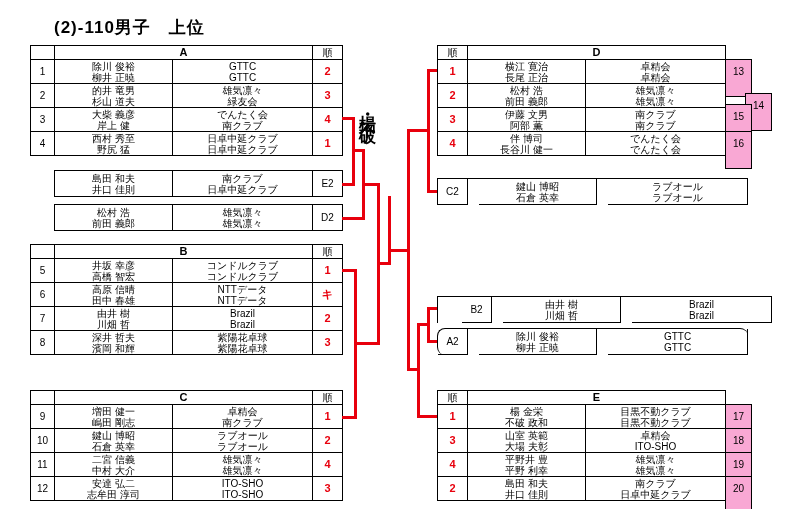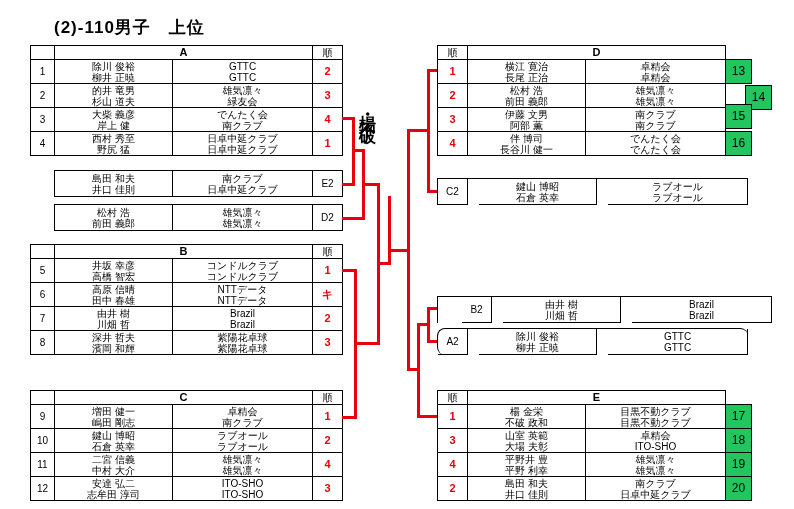--- a/index.html
+++ b/index.html
@@ -20,22 +20,22 @@
   .qtable.l{grid-template-columns:118px 140px 30px;}
   .qtable.r{grid-template-columns:30px 118px 140px;gap:11px;}
   .c{border-right:1px solid #000;border-bottom:1px solid #000;overflow:hidden;}
   .hd{font-size:10px;text-align:center;line-height:13px;}
   .lab{grid-column:span 2;font-weight:bold;font-size:11px;}
   .seed{font-size:10px;text-align:center;line-height:23px;}
   .rank{font-size:11px;font-weight:bold;text-align:center;line-height:23px;color:var(--rk);}
   .names,.clubs{display:flex;flex-direction:column;justify-content:center;}
   .ln{font-size:10px;line-height:11px;text-align:center;white-space:nowrap;}
   .qlab{font-size:10px;text-align:center;line-height:25px;}
-  .xseed{position:absolute;width:27px;height:25px;border:1px solid #000;background:#22c55e;
-         font-size:12px;text-align:center;line-height:23px;}
+  .xseed{position:absolute;width:27px;height:38px;border:1px solid #000;background:#f9a8d4;
+         font-size:10px;text-align:center;line-height:23px;}
   .bl{position:absolute;background:var(--rk);}
   .champion{
     position:absolute;left:356px;top:101px;
     writing-mode:vertical-rl;text-orientation:upright;
     font-size:17px;font-weight:bold;letter-spacing:4px;color:#000;
   }
 </style>
 </head>
 <body style="--rk: #e8000d;">
 
@@ -210,21 +210,21 @@
       <div class="c names">
         <div class="ln">伴 博司</div>
         <div class="ln">長谷川 健一</div>
       </div>
       <div class="c clubs">
         <div class="ln">でんたく会</div>
         <div class="ln">でんたく会</div>
       </div>
     </div>
     <div class="xseed" style="left: 725px; top: 59px;">13</div>
-    <div class="xseed" style="left: 725px; top: 85px; margin-left: 20px;">14</div>
+    <div class="xseed" style="left: 725px; top: 93px; margin-left: 20px;">14</div>
     <div class="xseed" style="left: 725px; top: 104px;">15</div>
     <div class="xseed" style="left: 725px; top: 131px;">16</div>
     <div class="gtable r" style="left: 437px; top: 390px;">
       <div class="c hd">順</div>
       <div class="c hd lab">E</div>
       <div class="c rank">1</div>
       <div class="c names">
         <div class="ln">楊 金栄</div>
         <div class="ln">不破 政和</div>
       </div>

